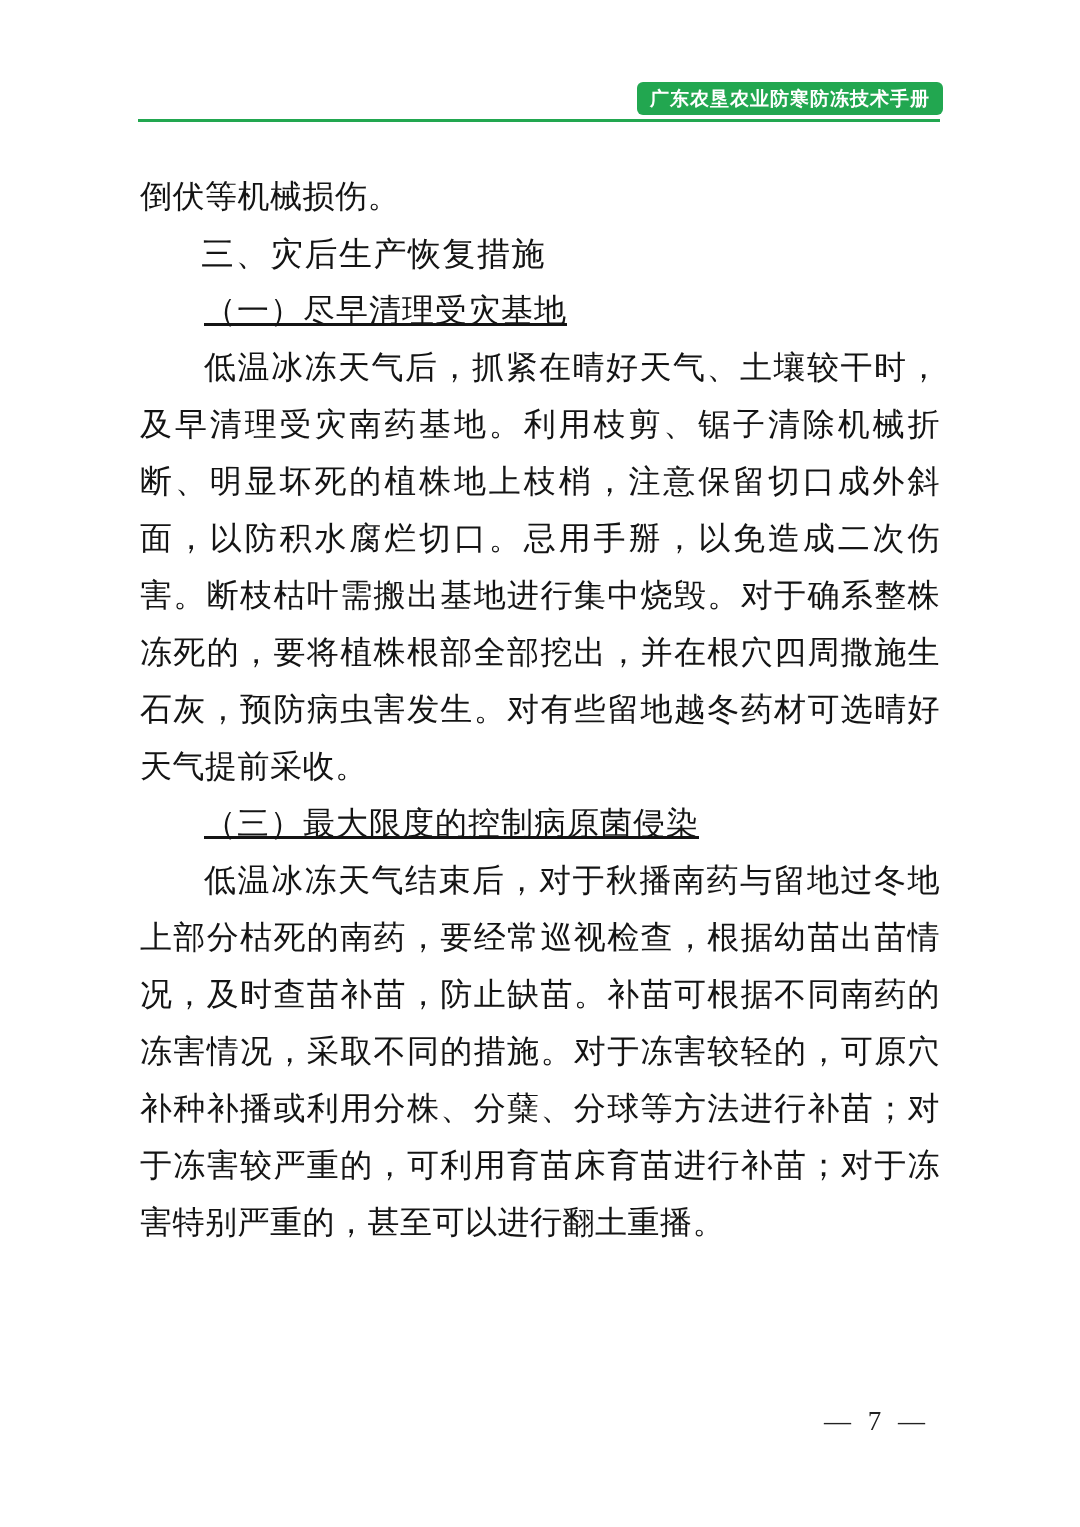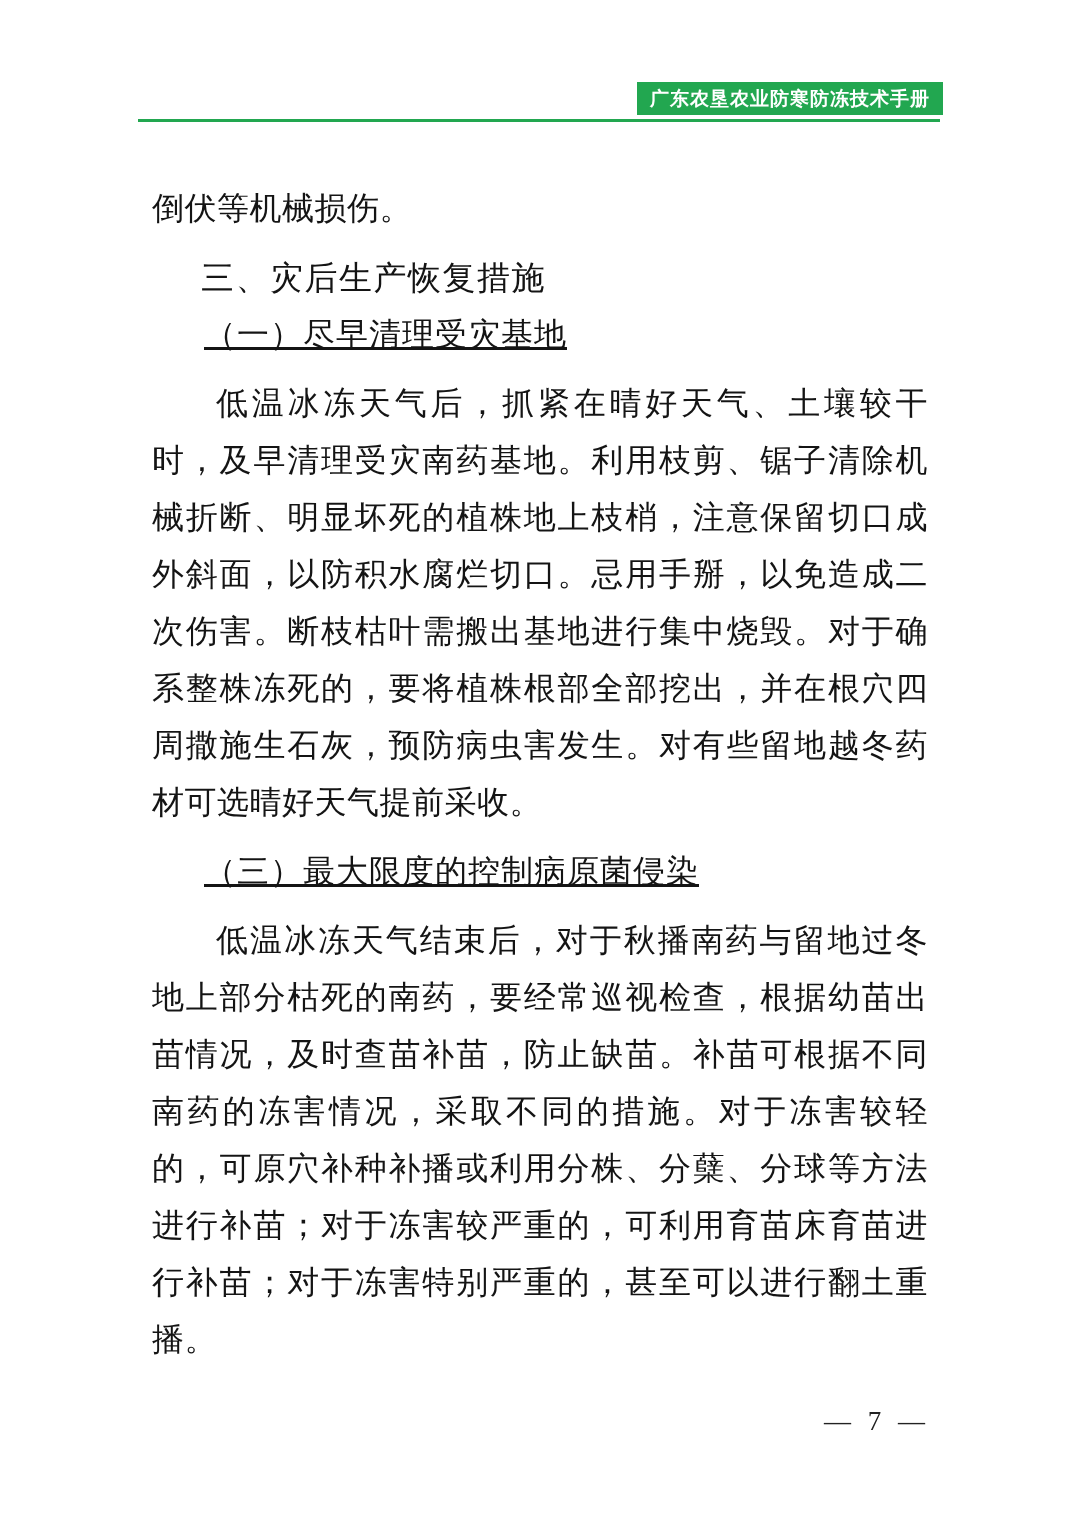--- a/index.html
+++ b/index.html
@@ -19,20 +19,21 @@
     height: 33px;
     line-height: 33px;
     padding: 0 13px;
     background: #22a750;
     color: #ffffff;
     font-family: "Liberation Sans", sans-serif;
     font-weight: bold;
     font-size: 19px;
     letter-spacing: 1px;
     white-space: nowrap;
+    border-radius: 6px;
   }
   .header-rule {
     position: absolute;
     top: 119px;
     left: 138px;
     right: 140px;
     height: 3px;
     background: #22a750;
   }
   .page-body {
@@ -40,21 +41,21 @@
     top: 168px;
     left: 140px;
     width: 800px;
     font-size: 32px;
     line-height: 57px;
     letter-spacing: 0.5px;
     text-align: justify;
     text-justify: inter-character;
   }
   .continuation {
-    margin: 12px;
+    margin: 0;
     text-indent: 0;
   }
   .section-heading {
     margin: 0;
     font-family: "Liberation Sans", sans-serif;
     font-weight: normal;
     font-size: 33px;
     line-height: 57px;
     text-indent: 1.85em;
     letter-spacing: 1.5px;
@@ -64,21 +65,21 @@
     margin: 0;
     font-weight: normal;
     font-size: 32px;
     line-height: 57px;
     text-indent: 2em;
     letter-spacing: 1px;
     text-align: left;
     text-decoration: underline;
   }
   .body-par {
-    margin: 12px;
+    margin: 0;
     text-indent: 2em;
   }
   .page-number {
     position: absolute;
     top: 1406px;
     right: 150px;
     font-size: 27px;
     letter-spacing: 5px;
     color: #222222;
     white-space: nowrap;

